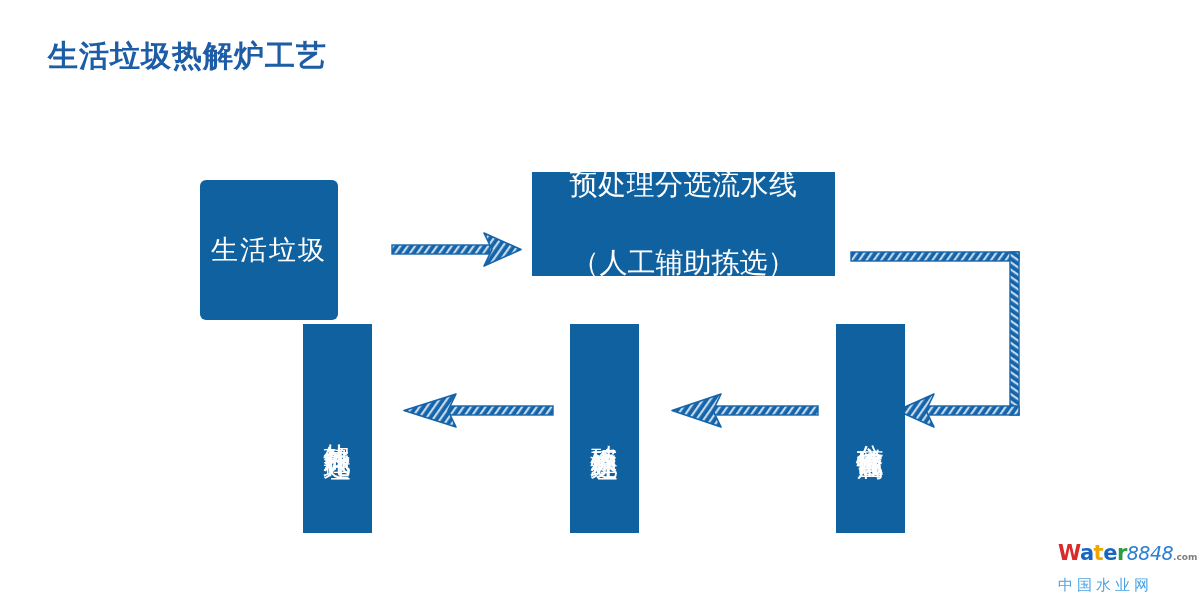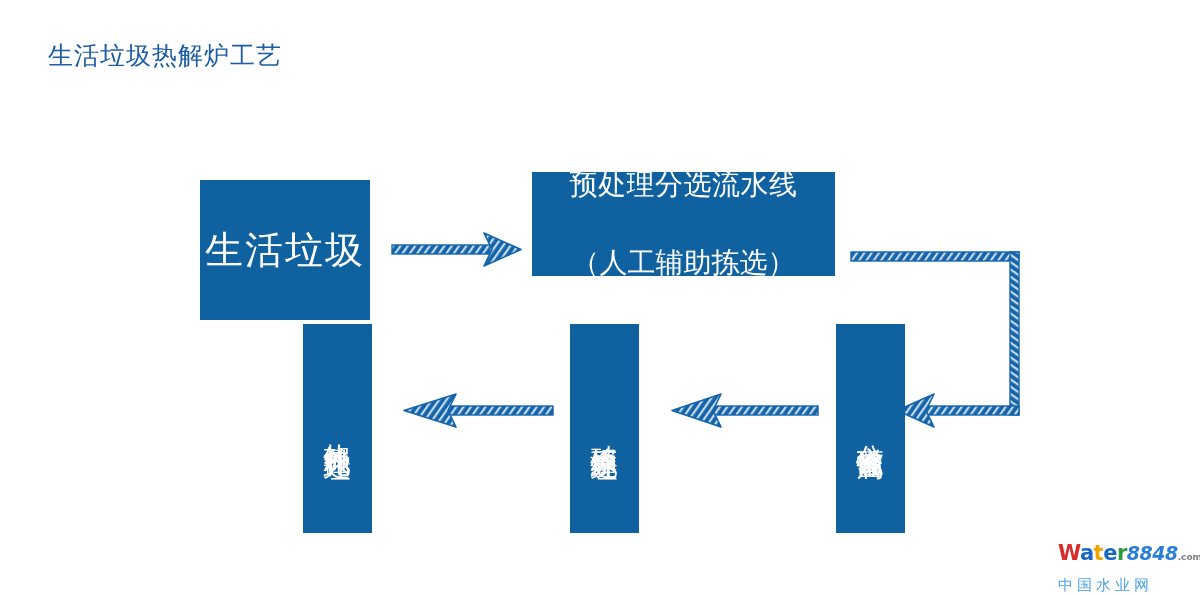--- a/index.html
+++ b/index.html
@@ -15,26 +15,26 @@
     width: 1200px;
     height: 595px;
     background: #ffffff;
     overflow: hidden;
   }
   
   #slide-title {
     position: absolute;
     left: 48px;
     top: 36px;
-    font-size: 25px;
+    font-size: 30px;
     line-height: 40px;
     letter-spacing: 1px;
     color: #1c5da5;
     font-family: "DejaVu Sans", "Liberation Sans", sans-serif;
-    font-weight: 400;
+    font-weight: 700;
     white-space: nowrap;
   }
   
   .node {
     position: absolute;
     background: #10619f;
     color: #ffffff;
     display: flex;
     align-items: center;
     justify-content: center;
@@ -44,25 +44,26 @@
     box-sizing: border-box;
   }
   .node .node-text {
     display: block;
     width: 100%;
   }
   
   #node-waste {
     left: 200px;
     top: 180px;
-    width: 170px;
+    width: 138px;
     height: 140px;
-    font-size: 38px;
+    font-size: 27px;
     line-height: 34px;
     letter-spacing: 2px;
+    border-radius: 6px;
   }
   #node-pretreat {
     left: 532px;
     top: 172px;
     width: 303px;
     height: 104px;
     font-size: 28px;
     line-height: 38px;
     letter-spacing: 0.5px;
   }
@@ -118,21 +119,21 @@
     letter-spacing: -0.5px;
   }
   #wm-wordmark .l1 { color: #d92b2b; }
   #wm-wordmark .l2 { color: #1767c0; }
   #wm-wordmark .l3 { color: #f0a500; }
   #wm-wordmark .l4 { color: #1767c0; }
   #wm-wordmark .l5 { color: #2e9b3e; }
   #wm-num {
     color: #2a7fd4;
     font-style: italic;
-    font-weight: bold;
+    font-weight: normal;
     font-size: 19px;
     letter-spacing: -0.5px;
   }
   #wm-dotcom {
     color: #7f7f7f;
     font-size: 9px;
     font-weight: bold;
     font-style: normal;
     letter-spacing: 0;
   }

